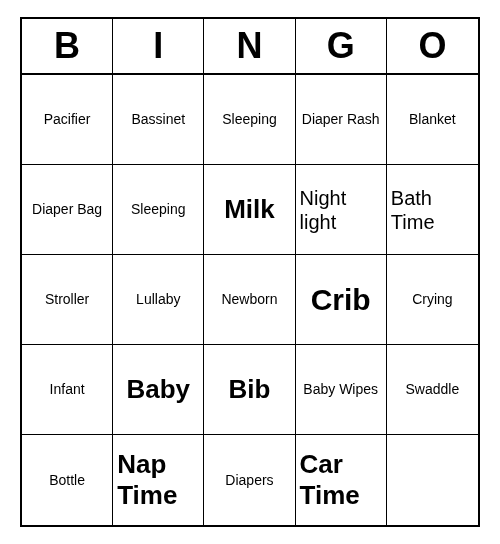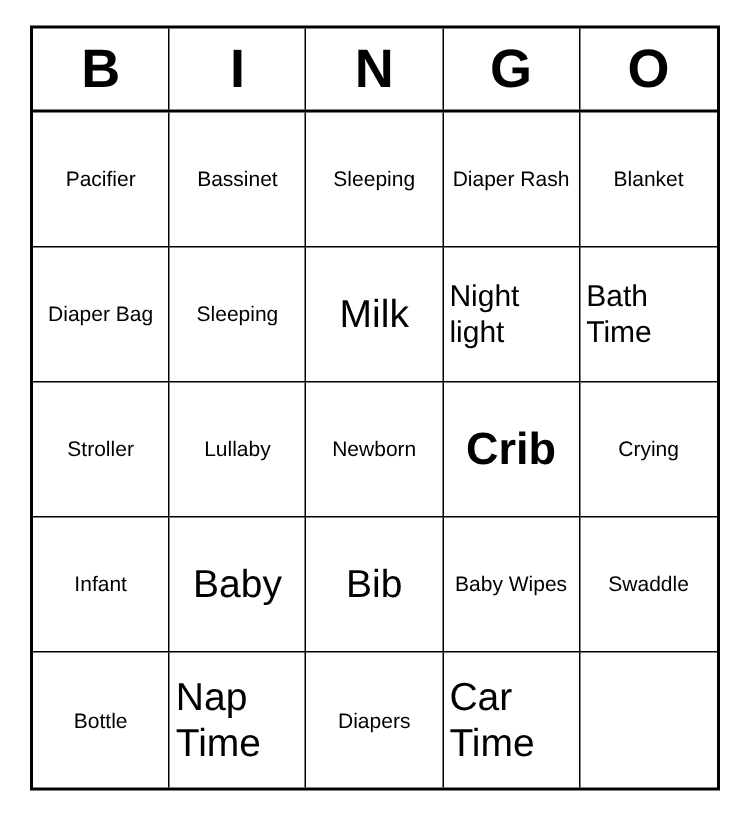--- a/index.html
+++ b/index.html
@@ -62,21 +62,21 @@
     .bingo-cell:nth-child(5n) {
       border-right: none;
     }
 
     .bingo-cell:nth-child(n+21) {
       border-bottom: none;
     }
 
     .bingo-cell.large-text {
       font-size: 26px;
-      font-weight: normal;
+      font-weight: bold;
     }
 
     .bingo-cell.medium-text {
       font-size: 20px;
       font-weight: normal;
     }
 
     .bingo-cell.free-space {
       font-size: 24px;
       font-weight: bold;

